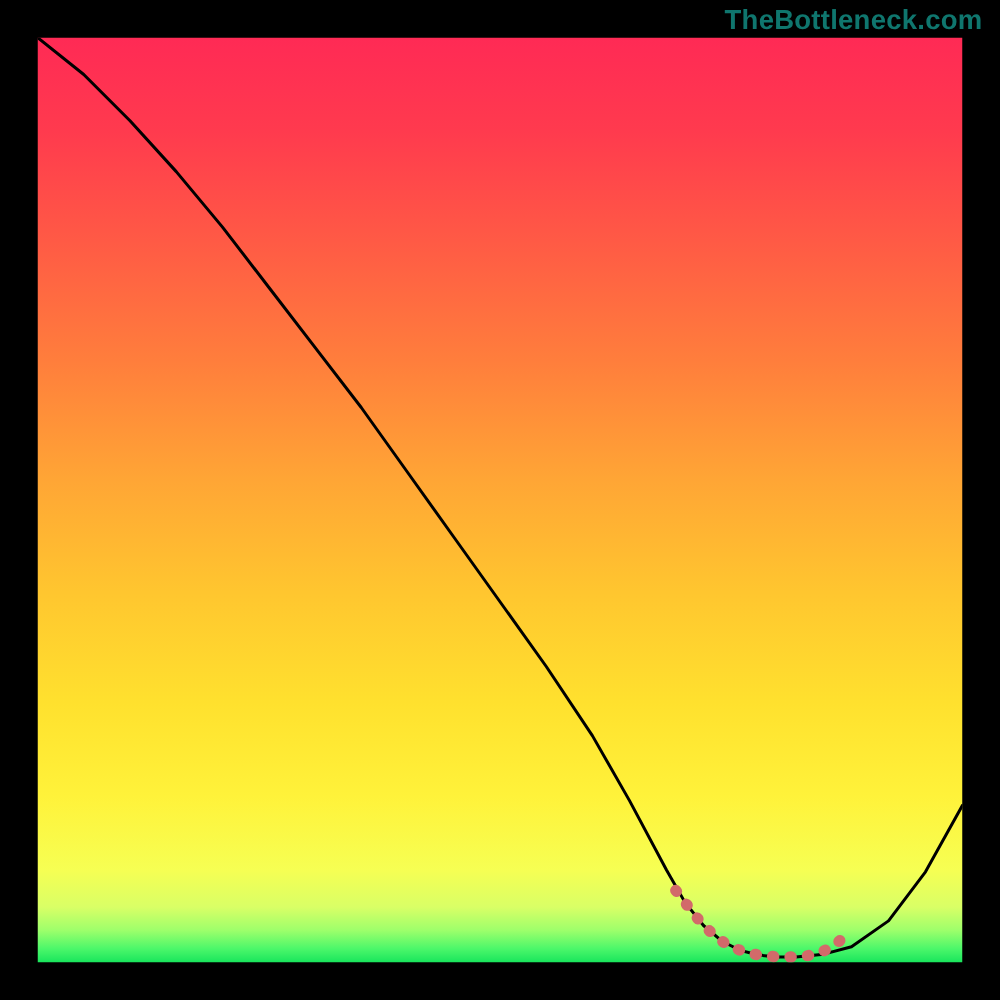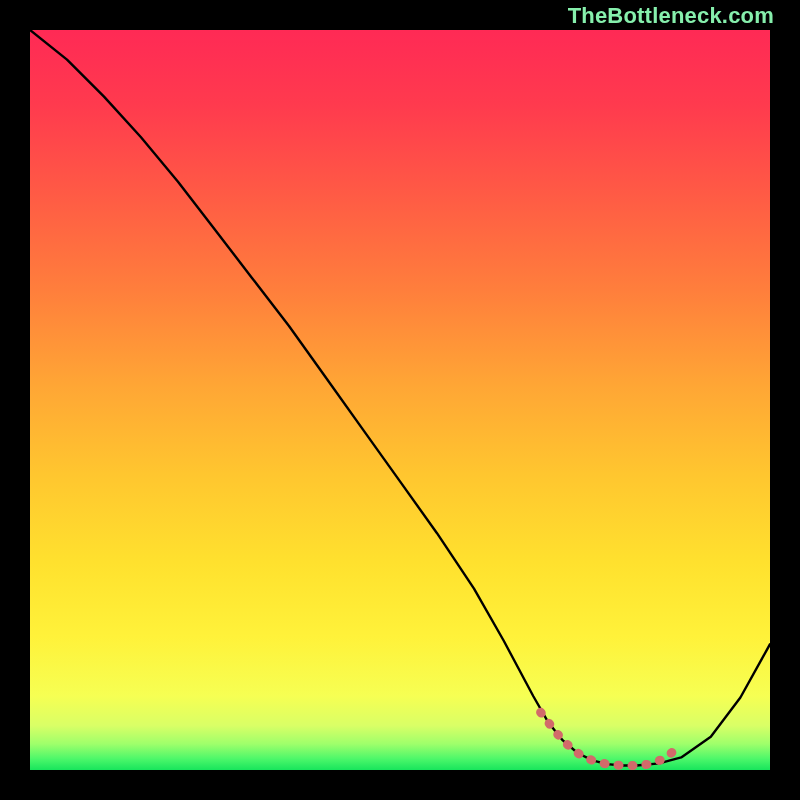--- a/index.html
+++ b/index.html
@@ -15,22 +15,22 @@
     position: absolute;
     top: 0;
     left: 0;
     width: 800px;
     height: 800px;
     background: #000;
   }
   .watermark {
     position: absolute;
     top: 3px;
-    right: 26px;
-    color: #86efac;
+    right: 14px;
+    color: #0f766e;
     font-size: 22px;
     font-weight: 600;
     letter-spacing: 0.2px;
     z-index: 5;
   }
   svg.plot {
     position: absolute;
     top: 30px;
     left: 30px;
     width: 740px;

